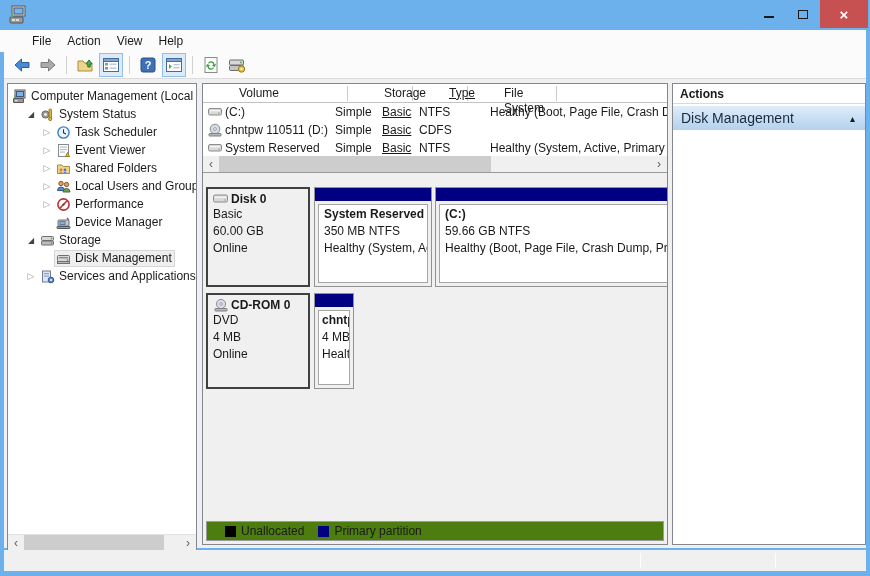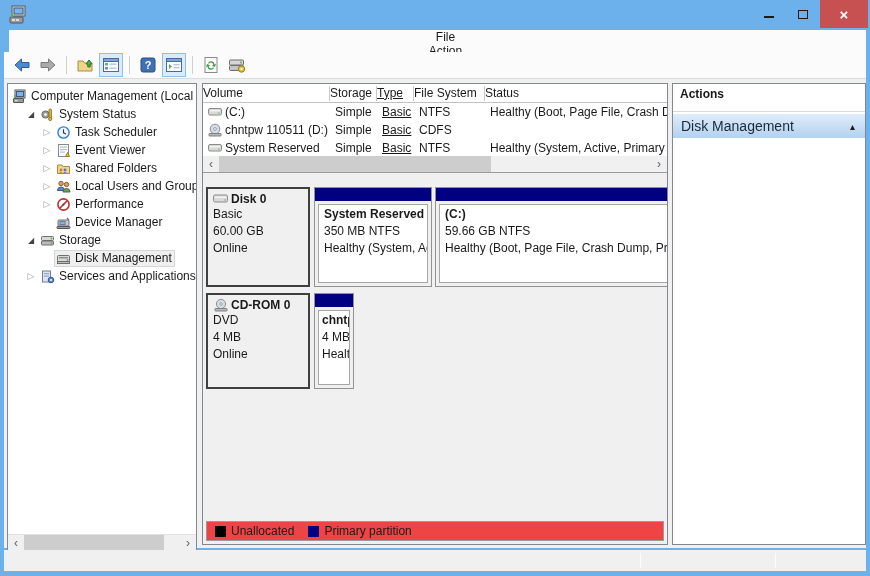--- a/index.html
+++ b/index.html
@@ -10,21 +10,21 @@
   .titlebar { position:absolute; top:0; left:0; right:0; height:30px; display:flex; align-items:center; }
   .title-icon { margin-left:8px; width:20px; height:20px; }
   .title-text { position:absolute; left:0; right:0; text-align:center; font-size:13px; color:#1b1b1b; }
   .win-controls { position:absolute; right:2px; top:0; height:28px; display:flex; align-items:stretch; }
   .win-btn { width:34px; display:flex; align-items:center; justify-content:center; }
   .min-bar { width:10px; height:2px; background:#1a1a1a; margin-top:6px; }
   .max-box { width:10px; height:9px; border:1px solid #1a1a1a; }
   .close-btn { width:48px; background:#c75050; color:#fff; font-size:15px; font-weight:bold; }
 
   
-  .menubar { position:absolute; top:30px; left:9px; right:4px; height:22px; background:#fbfbfb; display:flex; align-items:center; padding-left:16px;flex-direction:column; }
+  .menubar { position:absolute; top:30px; left:0; right:4px; height:22px; background:#fbfbfb; display:flex; align-items:center; padding-left:24px; }
   .menu-item { padding:0 8px; height:100%; display:flex; align-items:center; }
 
   
   .toolbar { position:absolute; top:52px; left:4px; right:4px; height:27px; background:#fbfbfb; border-bottom:1px solid #dcdcdc; display:flex; align-items:center; padding-left:6px; gap:2px; }
   .tbtn { width:24px; height:24px; display:flex; align-items:center; justify-content:center; border:1px solid transparent; }
   .tbtn.pressed { background:#dcebfa; border:1px solid #90bfe8; }
   .tsep { width:1px; height:18px; background:#d0d0d0; margin:0 4px; }
 
   
   .client { position:absolute; top:79px; left:4px; right:4px; height:469px; background:#f0f0f0; }
@@ -42,21 +42,21 @@
   .ticon { width:15px; height:15px; flex:0 0 15px; }
   .hscroll { position:absolute; left:0; right:0; bottom:0; height:16px; background:#f0f0f0; display:flex; align-items:center; border-top:1px solid #e2e2e2; }
   .scroll-arrow { width:16px; text-align:center; font-size:12px; color:#5f5f5f; line-height:14px; }
   .scroll-track { flex:1; height:100%; position:relative; }
   .scroll-thumb { position:absolute; top:0; bottom:0; background:#cdcdcd; }
 
   
   .mid-pane { position:absolute; left:198px; top:4px; width:466px; height:462px; background:#f0f0f0; border:1px solid #828790; overflow:hidden; }
   .vol-list { position:relative; height:89px; background:#fff; border-bottom:1px solid #9a9a9a; }
   .vheader { display:flex; height:19px; border-bottom:1px solid #c2c2c2; align-items:center; }
-  .vh { padding-left:0; border-right:1px solid #c9c9c9; height:15px; line-height:15px; }
+  .vh { padding-left:18px; border-right:1px solid #c9c9c9; height:15px; line-height:15px;margin-left:18px; }
   .vrow { display:flex; height:18px; align-items:center; white-space:nowrap; }
   .vc { padding-left:5px; overflow:hidden; white-space:nowrap; }
   .c-vol { width:127px; flex:0 0 127px; display:flex; align-items:center; gap:3px; }
   .c-layout { width:47px; flex:0 0 47px; }
   .c-type { width:37px; flex:0 0 37px;text-decoration:underline; }
   .c-fs { width:71px; flex:0 0 71px; }
   .c-status { flex:1; }
   .vicon { width:14px; height:14px; flex:0 0 14px; }
   .vol-hscroll { position:absolute; left:0; right:0; bottom:0; height:16px; background:#f0f0f0; display:flex; align-items:center; }
 
@@ -72,27 +72,27 @@
   .part-body { flex:1; margin:3px; background:#fff; border:1px solid #a6a6a6; padding:1px 5px; overflow:hidden; white-space:nowrap; }
   .part-title { font-weight:bold; line-height:17px; }
   .part-line { line-height:17px; }
   .row-disk0 { height:100px; }
   .row-cdrom { height:96px; }
   .part-sysres { width:118px; flex:0 0 118px; }
   .part-c { flex:1; }
   .part-cd { width:40px; flex:0 0 40px; }
 
   
-  .legend { position:absolute; left:3px; right:3px; bottom:3px; height:20px; border:1px solid #9a9a9a; background:#ef4444; display:flex; align-items:center; padding-left:8px; gap:6px; }
+  .legend { position:absolute; left:3px; right:3px; bottom:3px; height:20px; border:1px solid #9a9a9a; background:#4d7c0f; display:flex; align-items:center; padding-left:18px; gap:6px; }
   .swatch { width:11px; height:11px; }
   .legend-item { display:flex; align-items:center; gap:5px; margin-right:8px; }
 
   
   .actions-pane { position:absolute; left:668px; top:4px; width:194px; height:462px; background:#fff; border:1px solid #828790; }
-  .actions-title { height:28px; line-height:20px; padding-left:7px; font-weight:bold; border-bottom:1px solid #d9d9d9; }
+  .actions-title { height:20px; line-height:20px; padding-left:7px; font-weight:bold; border-bottom:1px solid #d9d9d9; }
   .section-header { margin-top:2px; height:24px; background:linear-gradient(#dfedfb,#b3d1ef); display:flex; align-items:center; justify-content:space-between; padding:0 10px 0 8px; font-size:14px; color:#1a2a3a; }
   .section-arrow { font-size:10px; color:#1a1a1a; }
   .more-actions { height:28px; display:flex; align-items:center; justify-content:space-between; padding:0 10px 0 48px; }
   .more-arrow { font-size:10px; color:#1a1a1a; }
 
   
   .statusbar { position:absolute; left:4px; right:4px; top:550px; height:21px; background:#f0f0f0; }
   .sb-div { position:absolute; top:3px; bottom:3px; width:1px; background:#d7d7d7; border-right:1px solid #fdfdfd; }
 </style>
 </head>
@@ -349,21 +349,20 @@
     </div>
 
     <div class="mid-pane">
 
       <div class="vol-list">
         <div class="vheader">
           <div class="vh c-vol">Volume</div>
           <div class="vh c-layout">Storage</div>
           <div class="vh c-type">Type</div>
           <div class="vh c-fs">File System</div>
-          <div class="vh c-status" style="border-right:none;">Status</div>
         </div>
 
         <div class="vrow">
           <div class="vc c-vol">
             <svg class="vicon" viewBox="0 0 14 14">
               <rect x="0.5" y="3.5" width="13" height="6.5" rx="1.5" fill="#d9d9d9" stroke="#8c8c8c"></rect>
               <rect x="2" y="5" width="10" height="1.5" fill="#f2f2f2"></rect>
               <circle cx="11" cy="8" r="0.9" fill="#8fc98f"></circle>
             </svg>
             <span>(C:)</span>

